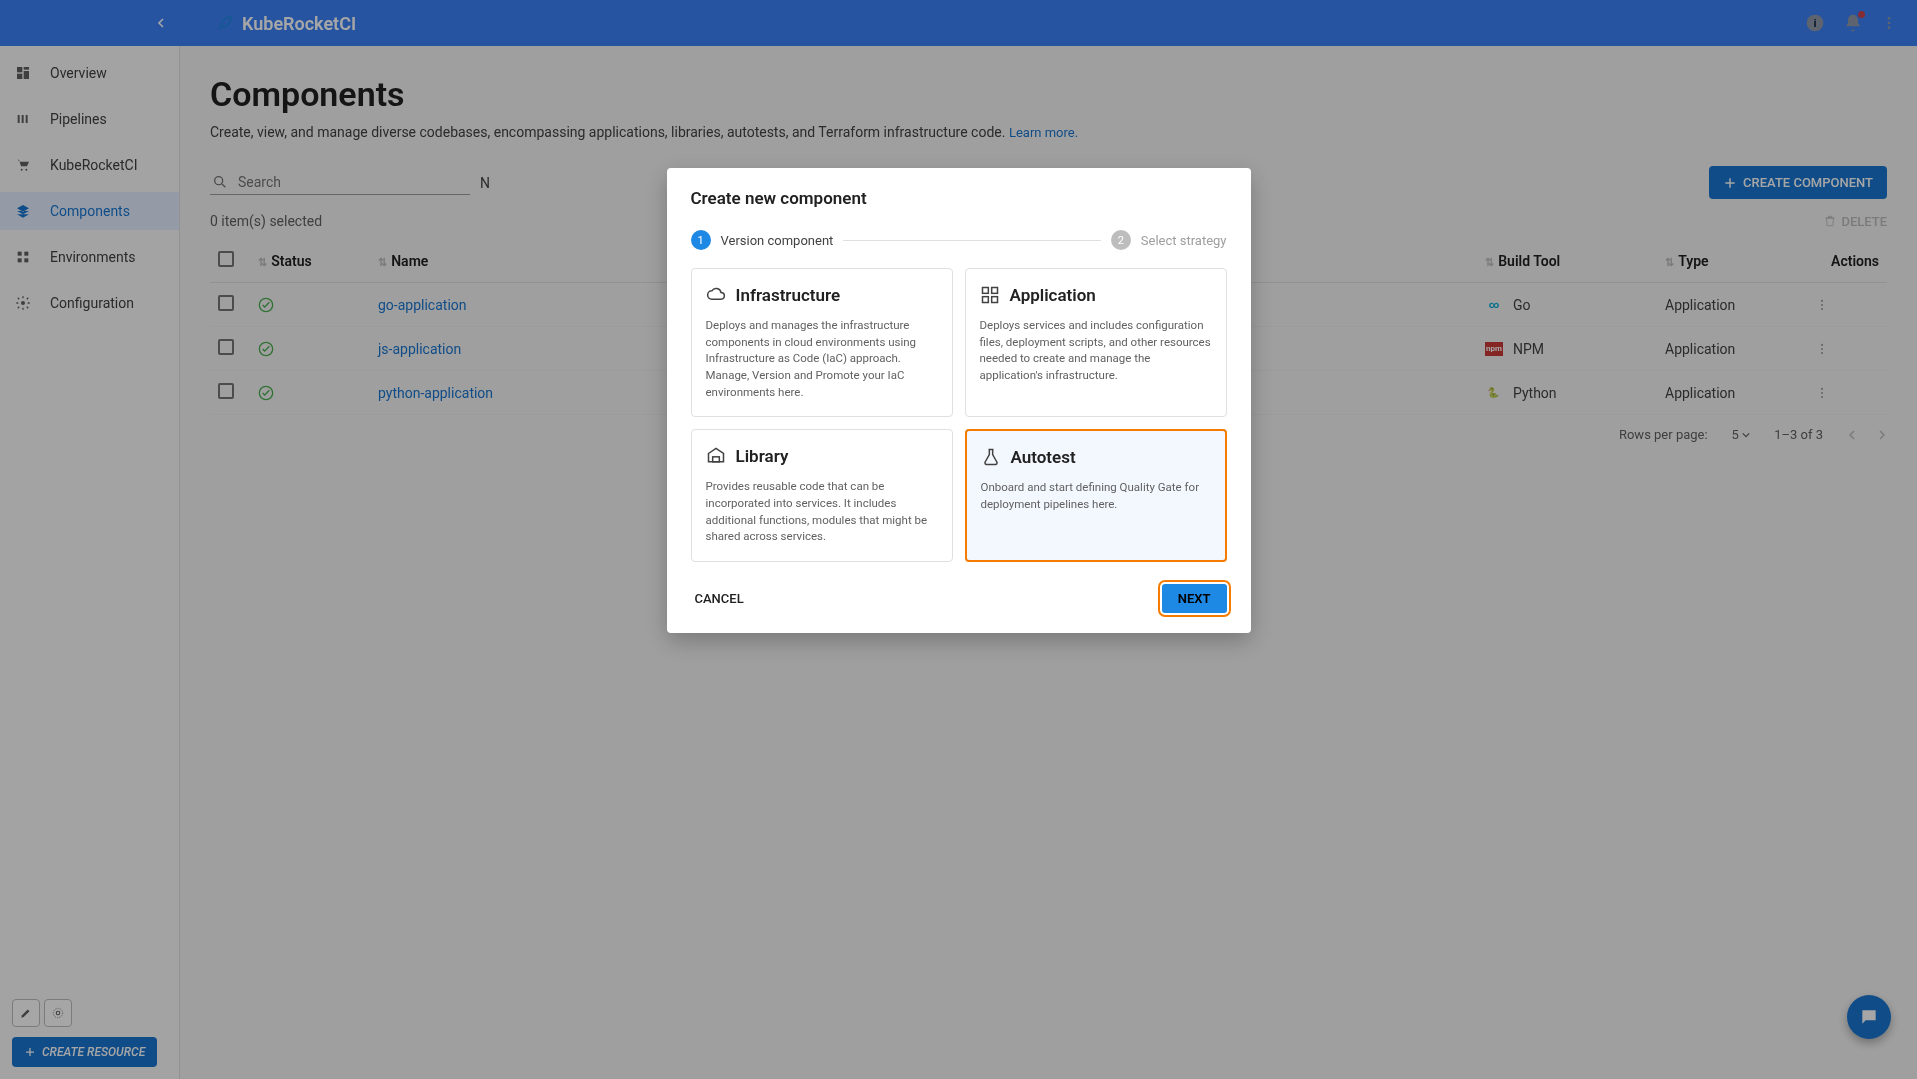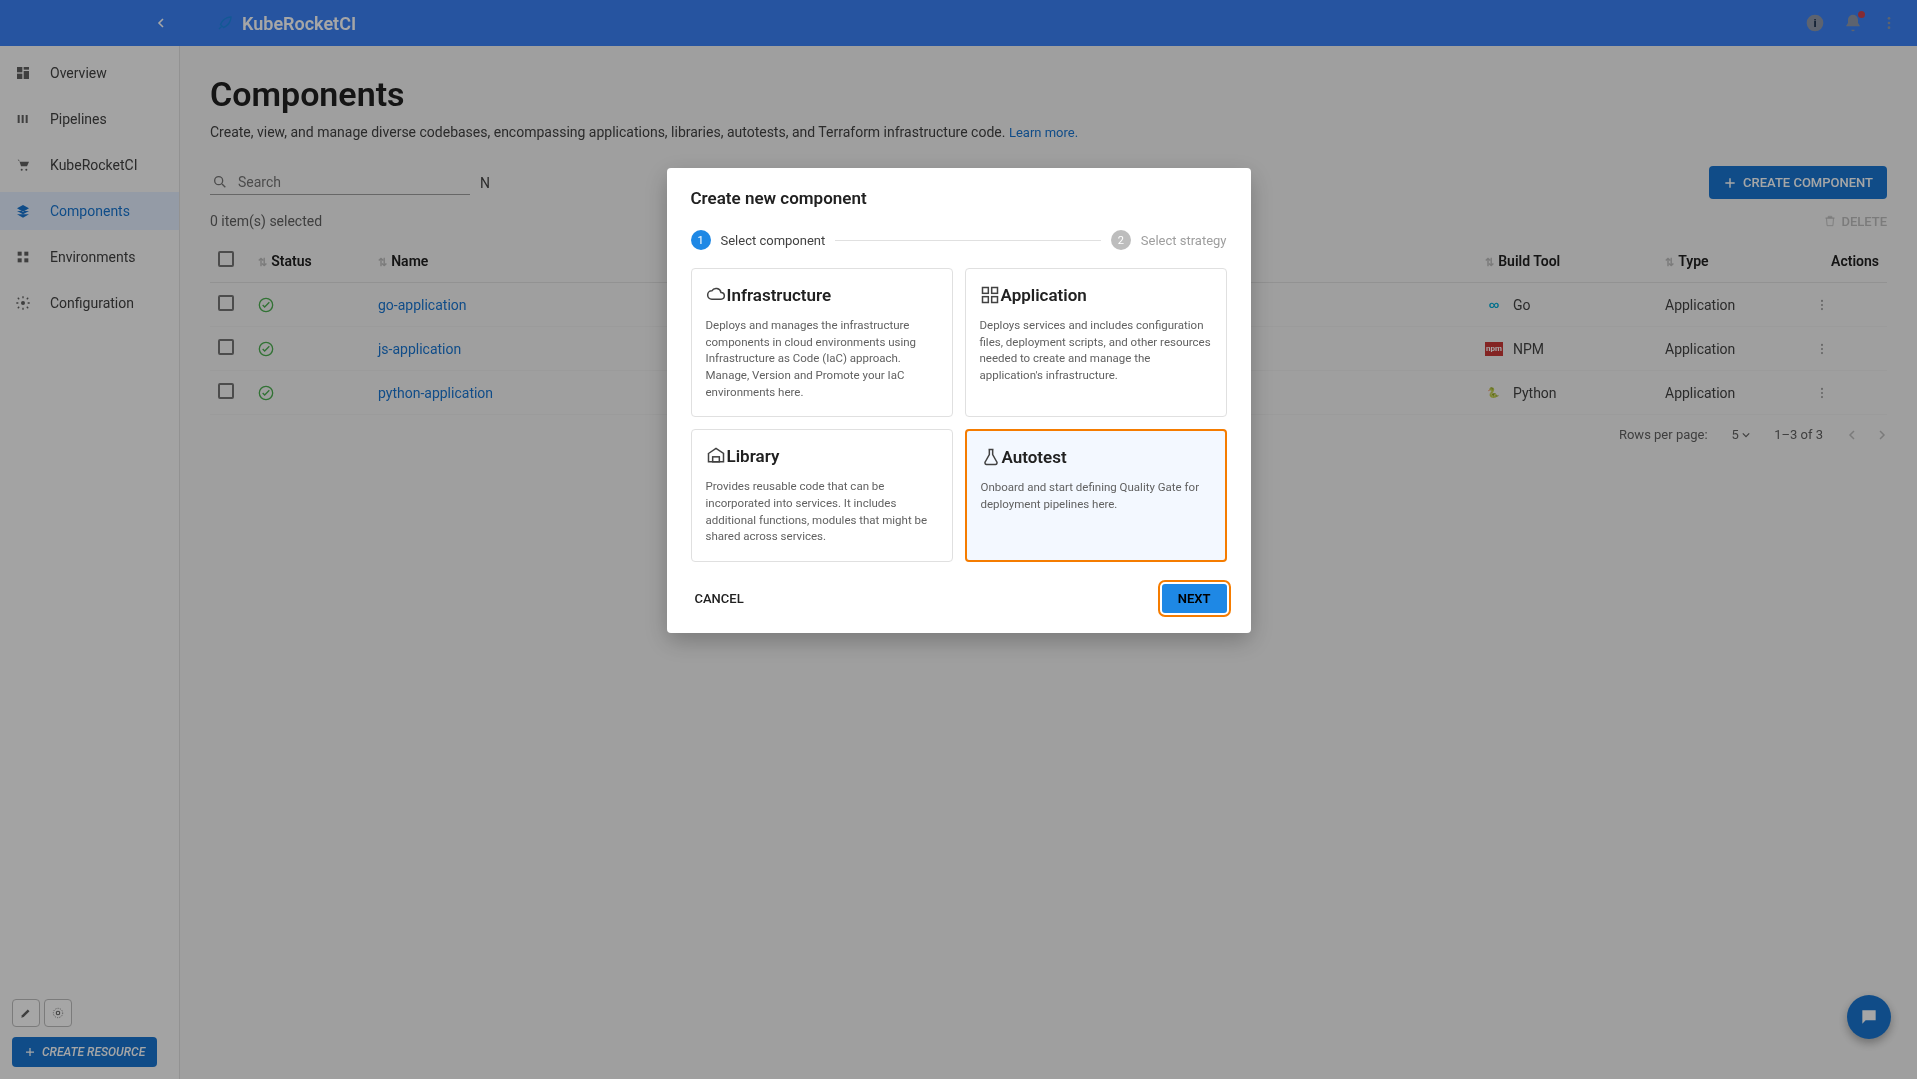--- a/index.html
+++ b/index.html
@@ -72,21 +72,21 @@
 .step-circle { width: 20px; height: 20px; border-radius: 50%; display: flex; align-items: center; justify-content: center; font-size: 11px; color: #fff; }
 .step-circle.active { background: #1e88e5; }
 .step-circle.inactive { background: #bdbdbd; }
 .step-label { font-size: 13px; color: #424242; }
 .step-label.inactive { color: #9e9e9e; }
 .step-line { flex: 1; height: 1px; background: #e0e0e0; margin: 0 10px; }
 
 .cards { display: grid; grid-template-columns: 1fr 1fr; gap: 12px; margin-bottom: 22px; }
 .card { border: 1px solid #e0e0e0; border-radius: 4px; padding: 16px 14px; cursor: pointer; }
 .card.selected { border: 2px solid #f57c00; background: #f3f8ff; }
-.card-header { display: flex; align-items: center; gap: 1px; margin-bottom: 12px; }
+.card-header { display: flex; align-items: center; gap: 10px; margin-bottom: 12px; }
 .card-title { font-size: 17px; font-weight: 600; color: #212121; }
 .card-desc { font-size: 11.5px; color: #616161; line-height: 1.45; }
 .card-icon { width: 20px; height: 20px; color: #424242; }
 
 .dialog-footer { display: flex; justify-content: space-between; align-items: center; }
 .cancel-btn { background: transparent; border: none; font-size: 13px; font-weight: 500; color: #212121; cursor: pointer; padding: 6px 4px; }
 .next-btn { background: #1e88e5; color: #000000; border: none; border-radius: 3px; padding: 7px 16px; font-size: 13px; font-weight: 600; cursor: pointer; outline: 2px solid #f57c00; outline-offset: 2px; }
 
 
 .fab { position: fixed; right: 26px; bottom: 40px; width: 44px; height: 44px; border-radius: 50%; background: #1976d2; color: #fff; display: flex; align-items: center; justify-content: center; box-shadow: 0 4px 10px rgba(0,0,0,0.3); cursor: pointer; }
@@ -377,21 +377,21 @@
     </svg>
 </div>
 
 <div class="overlay">
   <div class="dialog">
     <div class="dialog-title">Create new component</div>
 
     <div class="stepper">
       <div class="step">
         <div class="step-circle active">1</div>
-        <div class="step-label">Select component</div>
+        <div class="step-label">Version component</div>
       </div>
       <div class="step-line"></div>
       <div class="step">
         <div class="step-circle inactive">2</div>
         <div class="step-label inactive">Select strategy</div>
       </div>
     </div>
 
     <div class="cards">
       <div class="card">

